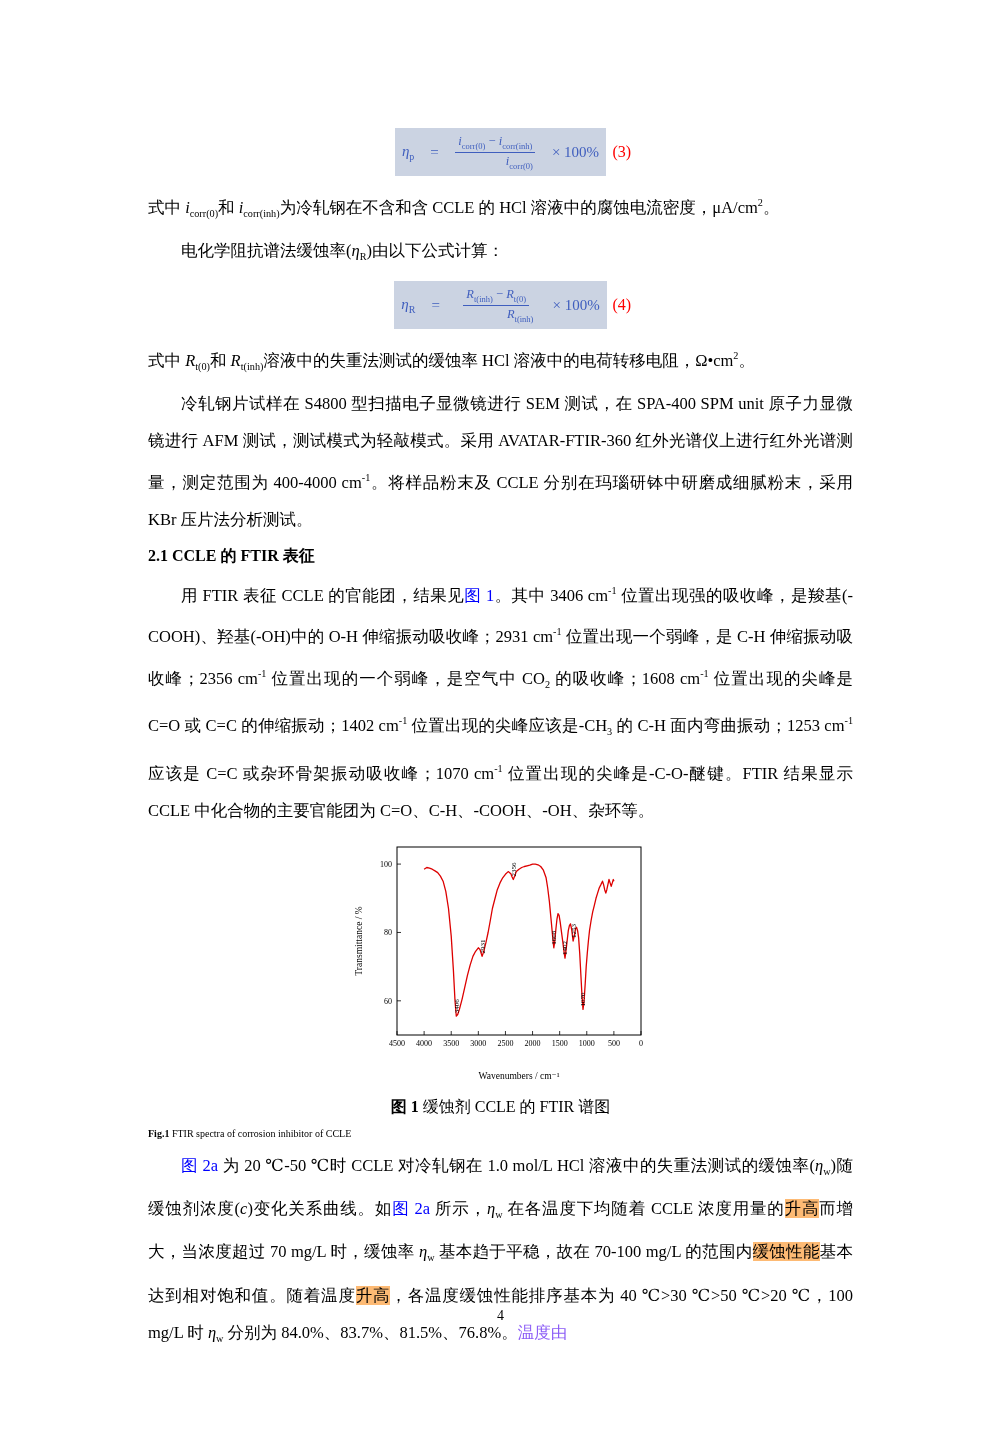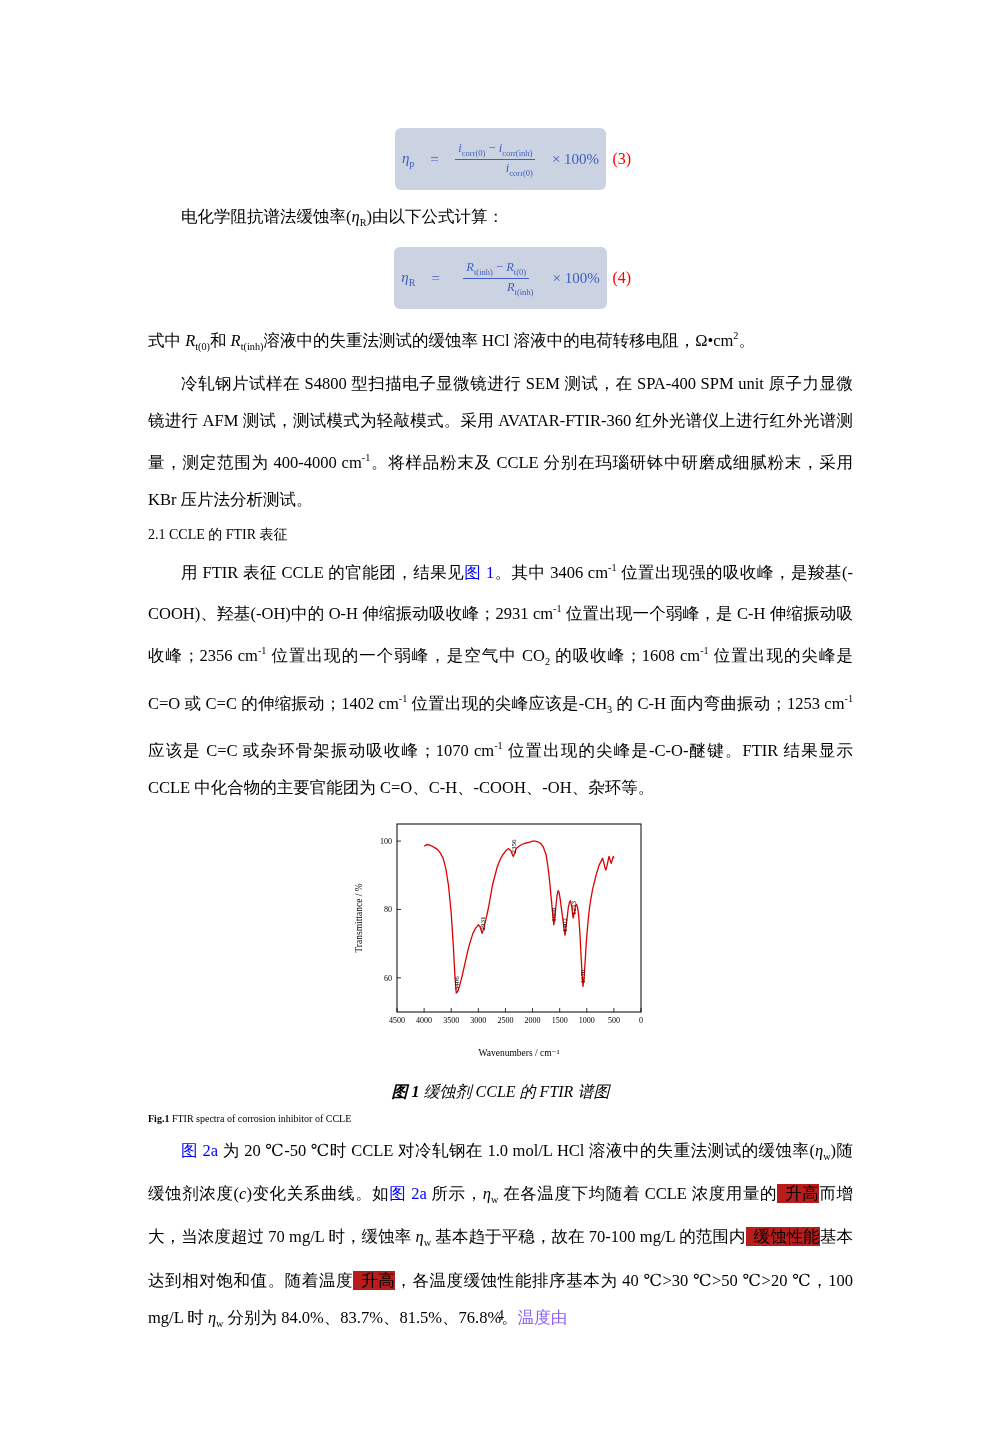--- a/index.html
+++ b/index.html
@@ -18,40 +18,39 @@
     font-size: 16.5px;
     line-height: 37px;
     text-align: justify;
     margin: 0;
   }
   .indent { text-indent: 33px; }
   .seg-i { font-style: italic; }
   .seg-b { font-weight: bold; }
   .seg-sub { font-size: 0.62em; vertical-align: sub; }
   .seg-sup { font-size: 0.62em; vertical-align: super; }
-  .seg-hl { background: #b91c1c; padding-left: 8px; }
+  .seg-hl { background: #fdba74; }
   .seg-red { color: #8b5cf6; }
   .seg-link { color: #0000ff; }
   .eq-row {
     position: relative;
     display: flex;
     justify-content: center;
     align-items: center;
     margin: 6px 0 8px 0;
     min-height: 44px;
   }
   .eq-box {
     background: #cbd3e2;
     color: #3f5ebe;
     display: inline-flex;
     align-items: center;
     gap: 16px;
-    padding: 12px 7px;
+    padding: 5px 7px;
     font-size: 15px;
-    border-radius: 6px;
   }
   .eq-lhs .seg-sub { font-size: 10px; }
   .frac {
     display: inline-flex;
     flex-direction: column;
     align-items: center;
     font-size: 12.5px;
     line-height: 1.3;
     text-align: center;
   }
@@ -64,27 +63,27 @@
     color: #ff0000;
     font-size: 16px;
   }
   .section-heading {
     font-size: 19px;
     font-weight: bold;
     margin: 14px 0 8px 0;
     font-family: "Liberation Serif", "DejaVu Serif", serif;
   }
   .sub-heading {
-    font-size: 14px;
-    font-weight: normal;
+    font-size: 16px;
+    font-weight: bold;
     margin: 8px 0 5px 0;
   }
   figure { margin: 8px 0 0 0; text-align: center; }
   svg text { font-family: "Liberation Serif", "DejaVu Serif", serif; fill: #000; }
-  .caption-cn { font-size: 16px; line-height: 28px; text-align: center; margin-top: 12px; font-style: italic; }
+  .caption-cn { font-size: 16px; line-height: 28px; text-align: center; margin-top: 4px; }
   .caption-en { font-size: 10px; line-height: 26px; text-align: left; }
   .page-footer {
     position: absolute;
     left: 0; right: 0;
     top: 1308px;
     text-align: center;
     font-size: 14px;
   }
 </style>
 </head>
@@ -98,20 +97,21 @@
       <span>=</span>
       <span class="frac">
         <span class="frac-num"><span class="seg-i">i</span><span class="seg-sub">corr(0)</span><span> − </span><span class="seg-i">i</span><span class="seg-sub">corr(inh)</span></span>
         <span class="frac-den"><span class="seg-i">i</span><span class="seg-sub">corr(0)</span></span>
       </span>
       <span>× 100%</span>
     </span>
     <span class="eq-num">(3)</span>
   </div>
 
+  <p class="body-text"><span>式中 </span><span class="seg-i">i</span><span class="seg-sub">corr(0)</span><span>和 </span><span class="seg-i">i</span><span class="seg-sub">corr(inh)</span><span>为冷轧钢在不含和含 CCLE 的 HCl 溶液中的腐蚀电流密度，μA/cm</span><span class="seg-sup">2</span><span>。</span></p>
   <p class="body-text indent"><span>电化学阻抗谱法缓蚀率(</span><span class="seg-i">η</span><span class="seg-sub">R</span><span>)由以下公式计算：</span></p>
 
   <div class="eq-row">
     <span class="eq-box">
       <span class="eq-lhs"><span class="seg-i">η</span><span class="seg-sub">R</span></span>
       <span>=</span>
       <span class="frac">
         <span class="frac-num"><span class="seg-i">R</span><span class="seg-sub">t(inh)</span><span> − </span><span class="seg-i">R</span><span class="seg-sub">t(0)</span></span>
         <span class="frac-den"><span class="seg-i">R</span><span class="seg-sub">t(inh)</span></span>
       </span>

